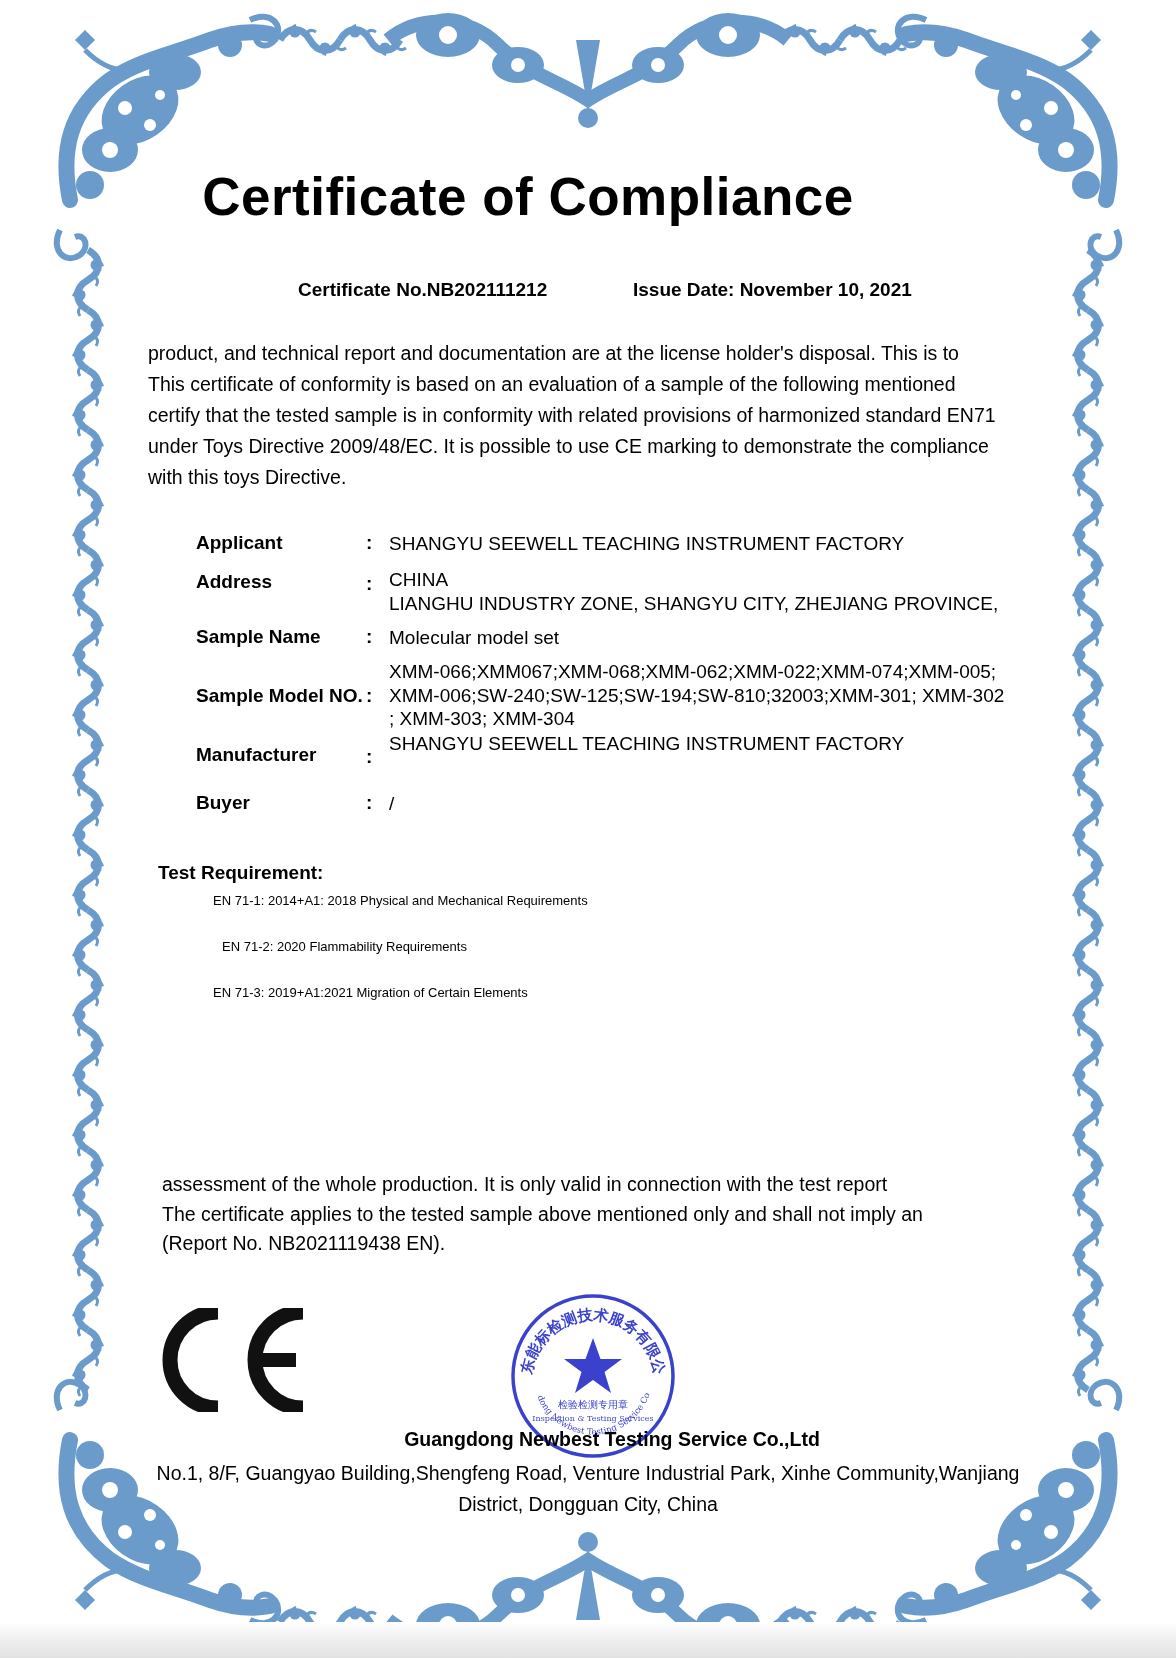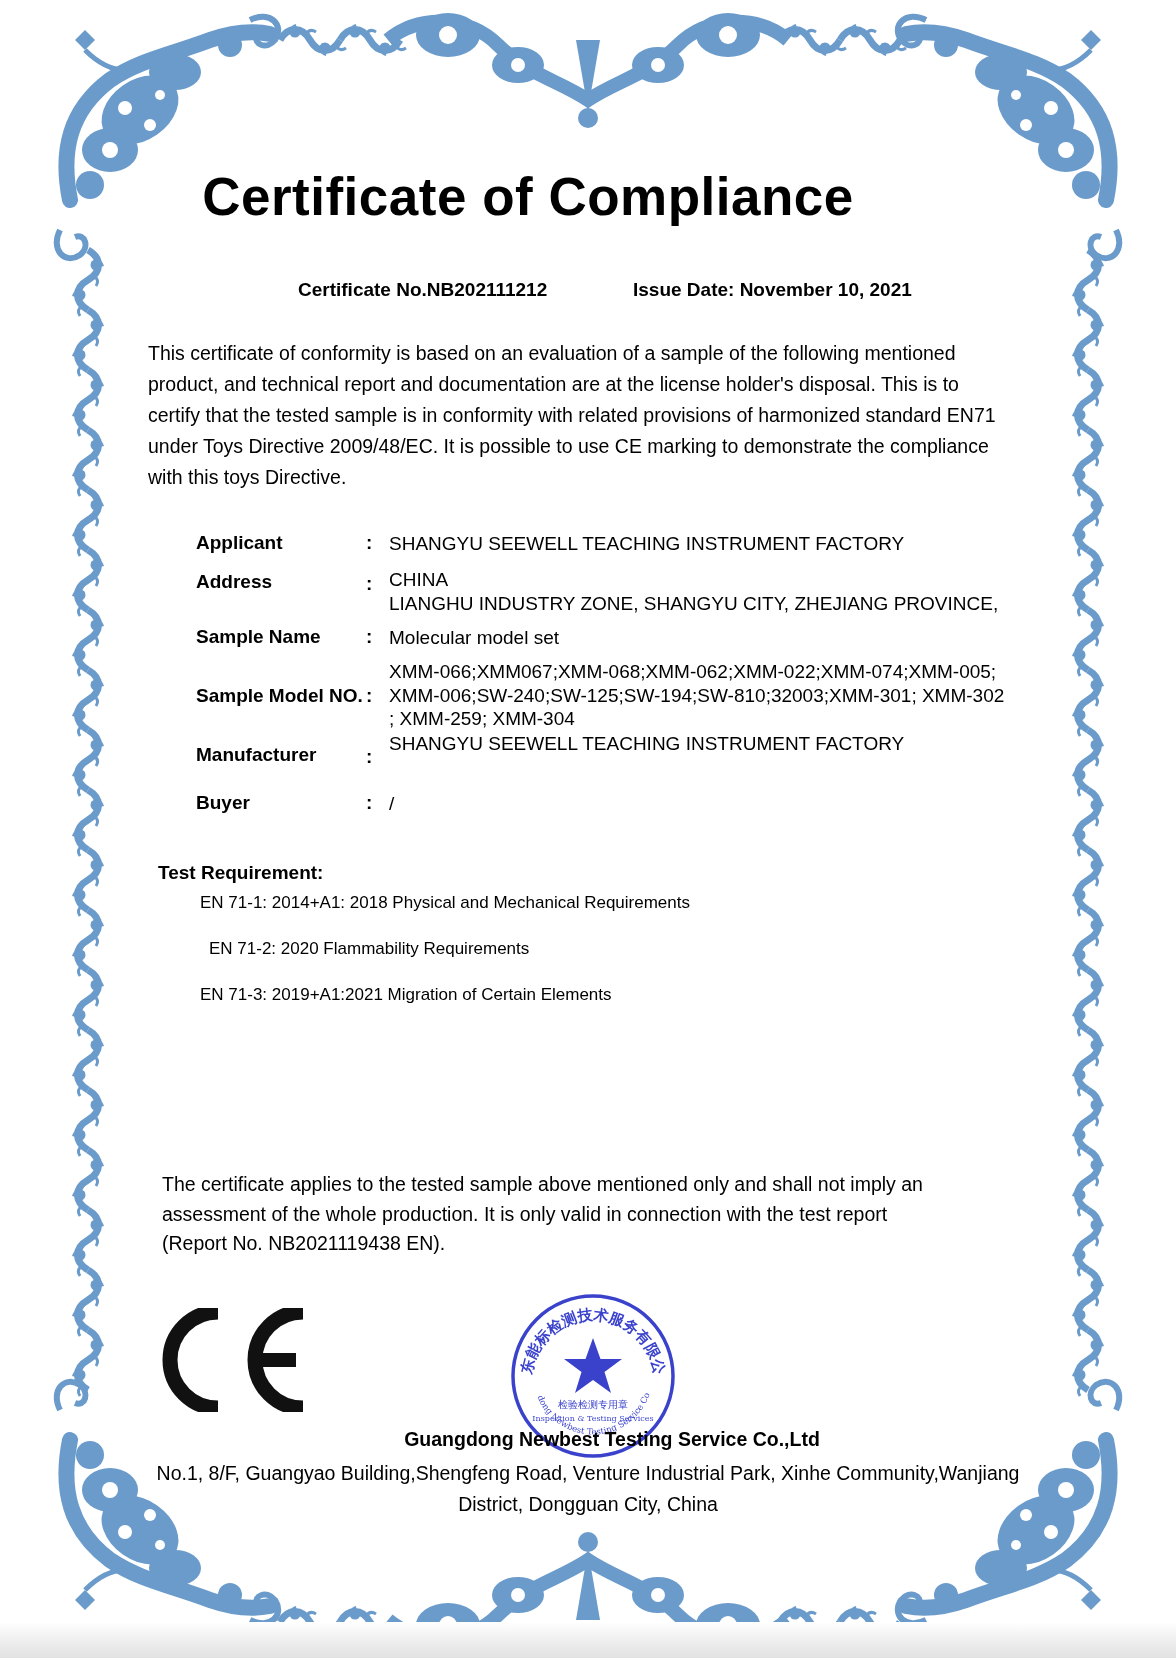--- a/index.html
+++ b/index.html
@@ -31,21 +31,21 @@
     font-size: 19.5px; line-height: 31px;
   }
   .intro span { display: block; white-space: nowrap; }
 
   .info-row { position: absolute; left: 158px; font-size: 19px; }
   .info-label { position: absolute; left: 0; font-weight: bold; white-space: nowrap; margin-left: 38px; }
   .info-colon { position: absolute; left: 208px; font-weight: bold; }
   .info-value { position: absolute; left: 231px; white-space: nowrap; line-height: 23.5px; }
 
   .test-head { position: absolute; left: 158px; top: 862px; font-size: 19px; font-weight: bold; }
-  .test-item { position: absolute; left: 200px; font-size: 17px; white-space: nowrap; }
+  .test-item { position: absolute; left: 213px; font-size: 13px; white-space: nowrap; }
 
   .closing {
     position: absolute; left: 162px; top: 1170px; font-size: 19.5px; line-height: 29.5px;
   }
   .closing span { display: block; white-space: nowrap; }
 
   .ce-mark { position: absolute; left: 158px; top: 1308px; width: 150px; height: 104px; }
 
   .stamp { position: absolute; left: 507px; top: 1290px; width: 172px; height: 172px; opacity: 0.92; }
 
@@ -180,22 +180,22 @@
 <div class="page-shadow"></div>
 
 <div class="title">Certificate of Compliance</div>
 
 <div class="cert-line">
   <span>Certificate No.NB202111212</span>
   <span class="issue">Issue Date: November 10, 2021</span>
 </div>
 
 <div class="intro">
+  <span>product, and technical report and documentation are at the license holder's disposal. This is to</span>
   <span>This certificate of conformity is based on an evaluation of a sample of the following mentioned</span>
-  <span>product, and technical report and documentation are at the license holder's disposal. This is to</span>
   <span>certify that the tested sample is in conformity with related provisions of harmonized standard EN71</span>
   <span>under Toys Directive 2009/48/EC. It is possible to use CE marking to demonstrate the compliance</span>
   <span>with this toys Directive.</span>
 </div>
 
 <div class="info-row" style="top:532px;">
   <span class="info-label">Applicant</span>
   <span class="info-colon">:</span>
   <span class="info-value">SHANGYU SEEWELL TEACHING INSTRUMENT FACTORY</span>
 </div>
@@ -214,21 +214,21 @@
   <span class="info-colon">:</span>
   <span class="info-value">Molecular model set</span>
 </div>
 
 <div class="info-row" style="top:660px;">
   <span class="info-label" style="top:25px;">Sample Model NO.</span>
   <span class="info-colon" style="top:25px;">:</span>
   <span class="info-value" style="top:0;">
     <span style="display:block">XMM-066;XMM067;XMM-068;XMM-062;XMM-022;XMM-074;XMM-005;</span>
     <span style="display:block">XMM-006;SW-240;SW-125;SW-194;SW-810;32003;XMM-301; XMM-302</span>
-    <span style="display:block">; XMM-259; XMM-304</span>
+    <span style="display:block">; XMM-303; XMM-304</span>
   </span>
 </div>
 
 <div class="info-row" style="top:732px;">
   <span class="info-label" style="top:12px;">Manufacturer</span>
   <span class="info-colon" style="top:14px;">:</span>
   <span class="info-value" style="top:0;">SHANGYU SEEWELL TEACHING INSTRUMENT FACTORY</span>
 </div>
 
 <div class="info-row" style="top:792px;">
@@ -236,22 +236,22 @@
   <span class="info-colon">:</span>
   <span class="info-value">/</span>
 </div>
 
 <div class="test-head">Test Requirement:</div>
 <div class="test-item" style="top:893px;">EN 71-1: 2014+A1: 2018 Physical and Mechanical Requirements</div>
 <div class="test-item" style="top:939px;margin-left:9px;">EN 71-2: 2020 Flammability Requirements</div>
 <div class="test-item" style="top:985px;">EN 71-3: 2019+A1:2021 Migration of Certain Elements</div>
 
 <div class="closing">
+  <span>assessment of the whole production. It is only valid in connection with the test report</span>
   <span>The certificate applies to the tested sample above mentioned only and shall not imply an</span>
-  <span>assessment of the whole production. It is only valid in connection with the test report</span>
   <span>(Report No. NB2021119438 EN).</span>
 </div>
 
 <svg class="ce-mark" viewBox="0 0 150 104" xmlns="http://www.w3.org/2000/svg">
   <path d="M60,4 A48,48 0 1,0 60,100" fill="none" stroke="#111" stroke-width="15"></path>
   <path d="M145,4 A48,48 0 1,0 145,100" fill="none" stroke="#111" stroke-width="15"></path>
   <rect x="98" y="45" width="40" height="14" fill="#111"></rect>
 </svg>
 
 <svg class="stamp" viewBox="0 0 172 172" xmlns="http://www.w3.org/2000/svg">

